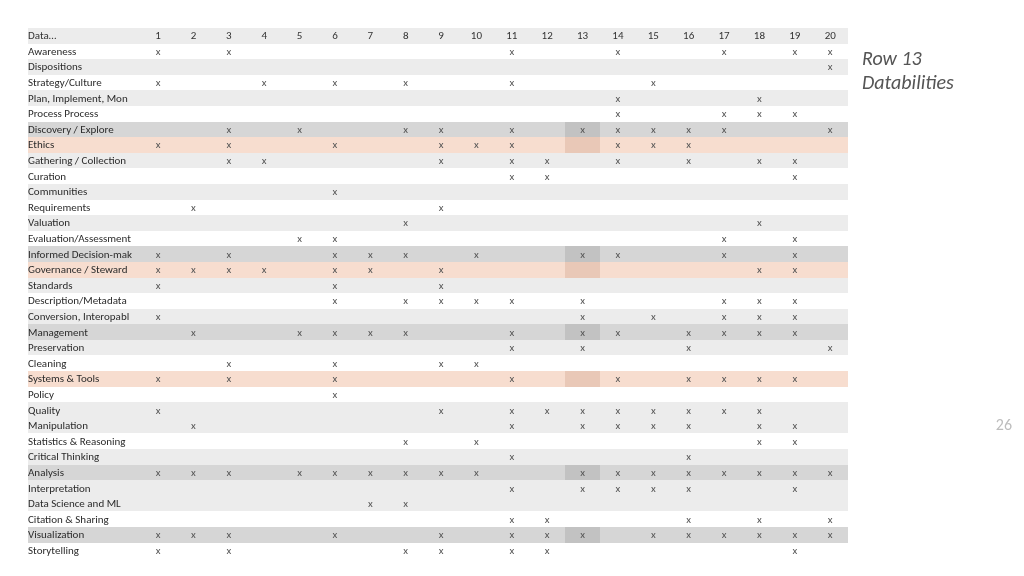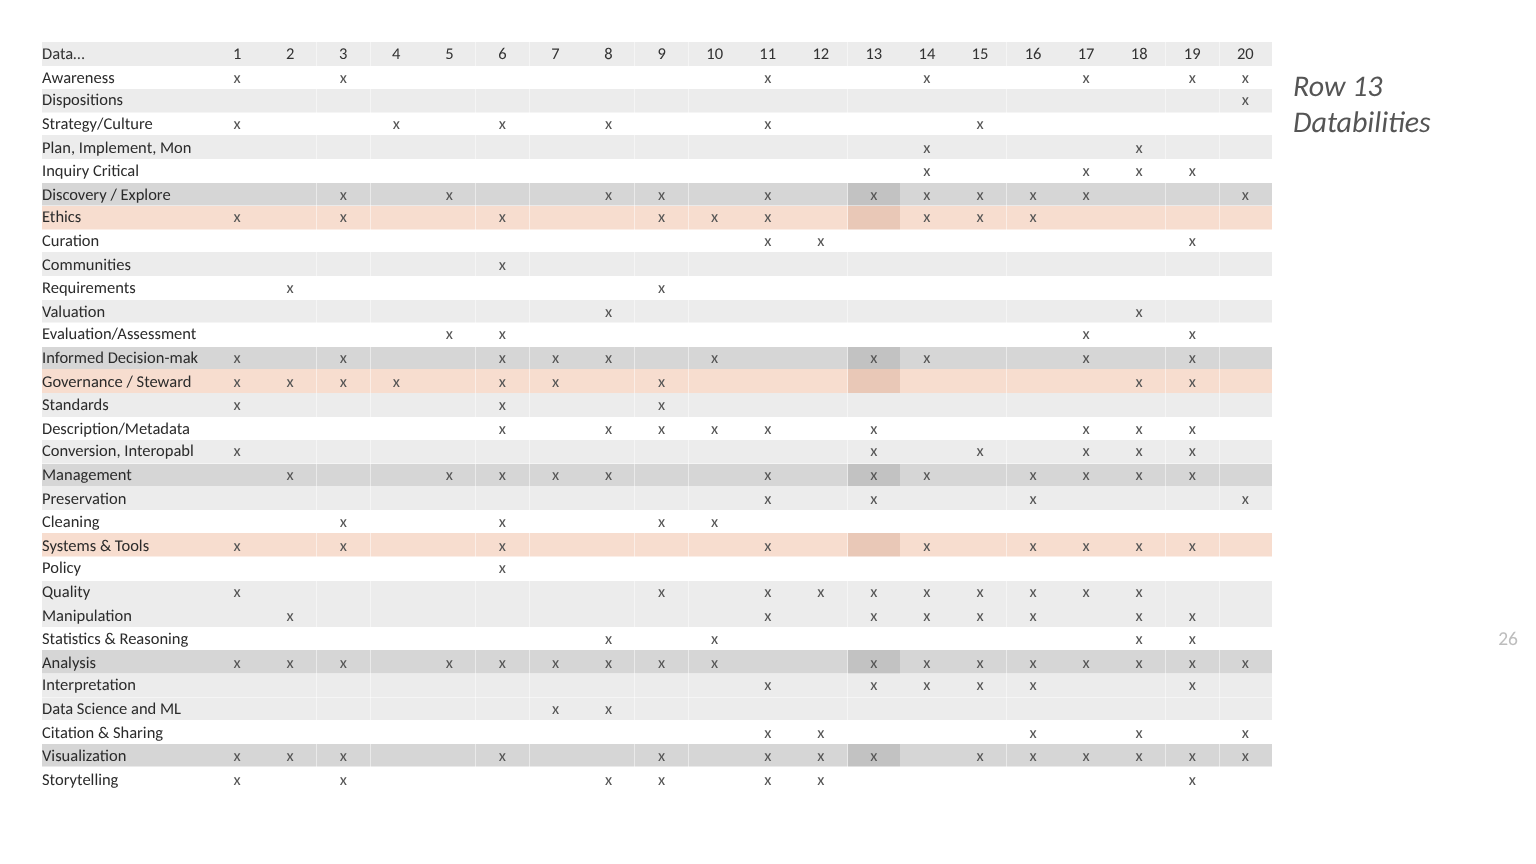--- a/index.html
+++ b/index.html
@@ -71,21 +71,21 @@
     top: 46px;
     font-size: 20px;
     color: #555;
     line-height: 1.2;
     font-style: italic;
   }
   .pagenum {
     position: absolute;
     right: 12px;
     bottom: 10px;
-    font-size: 13px;
+    font-size: 16px;
     color: #bdbdbd;
   }
 </style>
 </head>
 <body>
 
 <div class="slide">
   <div class="tablewrap">
     <table>
       <colgroup>
@@ -223,21 +223,21 @@
             <td class="num col13"></td>
             <td class="num">x</td>
             <td class="num"></td>
             <td class="num"></td>
             <td class="num"></td>
             <td class="num">x</td>
             <td class="num"></td>
             <td class="num"></td>
           </tr>
           <tr class="odd">
-            <td>Inquiry Critical</td>
+            <td>Process Process</td>
             <td class="num"></td>
             <td class="num"></td>
             <td class="num"></td>
             <td class="num"></td>
             <td class="num"></td>
             <td class="num"></td>
             <td class="num"></td>
             <td class="num"></td>
             <td class="num"></td>
             <td class="num"></td>
@@ -291,20 +291,43 @@
             <td class="num"></td>
             <td class="num col13"></td>
             <td class="num">x</td>
             <td class="num">x</td>
             <td class="num">x</td>
             <td class="num"></td>
             <td class="num"></td>
             <td class="num"></td>
             <td class="num"></td>
           </tr>
+          <tr class="even">
+            <td>Gathering / Collection</td>
+            <td class="num"></td>
+            <td class="num"></td>
+            <td class="num">x</td>
+            <td class="num">x</td>
+            <td class="num"></td>
+            <td class="num"></td>
+            <td class="num"></td>
+            <td class="num"></td>
+            <td class="num">x</td>
+            <td class="num"></td>
+            <td class="num">x</td>
+            <td class="num">x</td>
+            <td class="num col13"></td>
+            <td class="num">x</td>
+            <td class="num"></td>
+            <td class="num">x</td>
+            <td class="num"></td>
+            <td class="num">x</td>
+            <td class="num">x</td>
+            <td class="num"></td>
+          </tr>
           <tr class="odd">
             <td>Curation</td>
             <td class="num"></td>
             <td class="num"></td>
             <td class="num"></td>
             <td class="num"></td>
             <td class="num"></td>
             <td class="num"></td>
             <td class="num"></td>
             <td class="num"></td>
@@ -703,20 +726,43 @@
             <td class="num">x</td>
             <td class="num"></td>
             <td class="num"></td>
             <td class="num col13"></td>
             <td class="num"></td>
             <td class="num"></td>
             <td class="num"></td>
             <td class="num"></td>
             <td class="num">x</td>
             <td class="num">x</td>
+            <td class="num"></td>
+          </tr>
+          <tr class="even">
+            <td>Critical Thinking</td>
+            <td class="num"></td>
+            <td class="num"></td>
+            <td class="num"></td>
+            <td class="num"></td>
+            <td class="num"></td>
+            <td class="num"></td>
+            <td class="num"></td>
+            <td class="num"></td>
+            <td class="num"></td>
+            <td class="num"></td>
+            <td class="num">x</td>
+            <td class="num"></td>
+            <td class="num col13"></td>
+            <td class="num"></td>
+            <td class="num"></td>
+            <td class="num">x</td>
+            <td class="num"></td>
+            <td class="num"></td>
+            <td class="num"></td>
             <td class="num"></td>
           </tr>
           <tr class="dark">
             <td>Analysis</td>
             <td class="num">x</td>
             <td class="num">x</td>
             <td class="num">x</td>
             <td class="num"></td>
             <td class="num">x</td>
             <td class="num">x</td>

